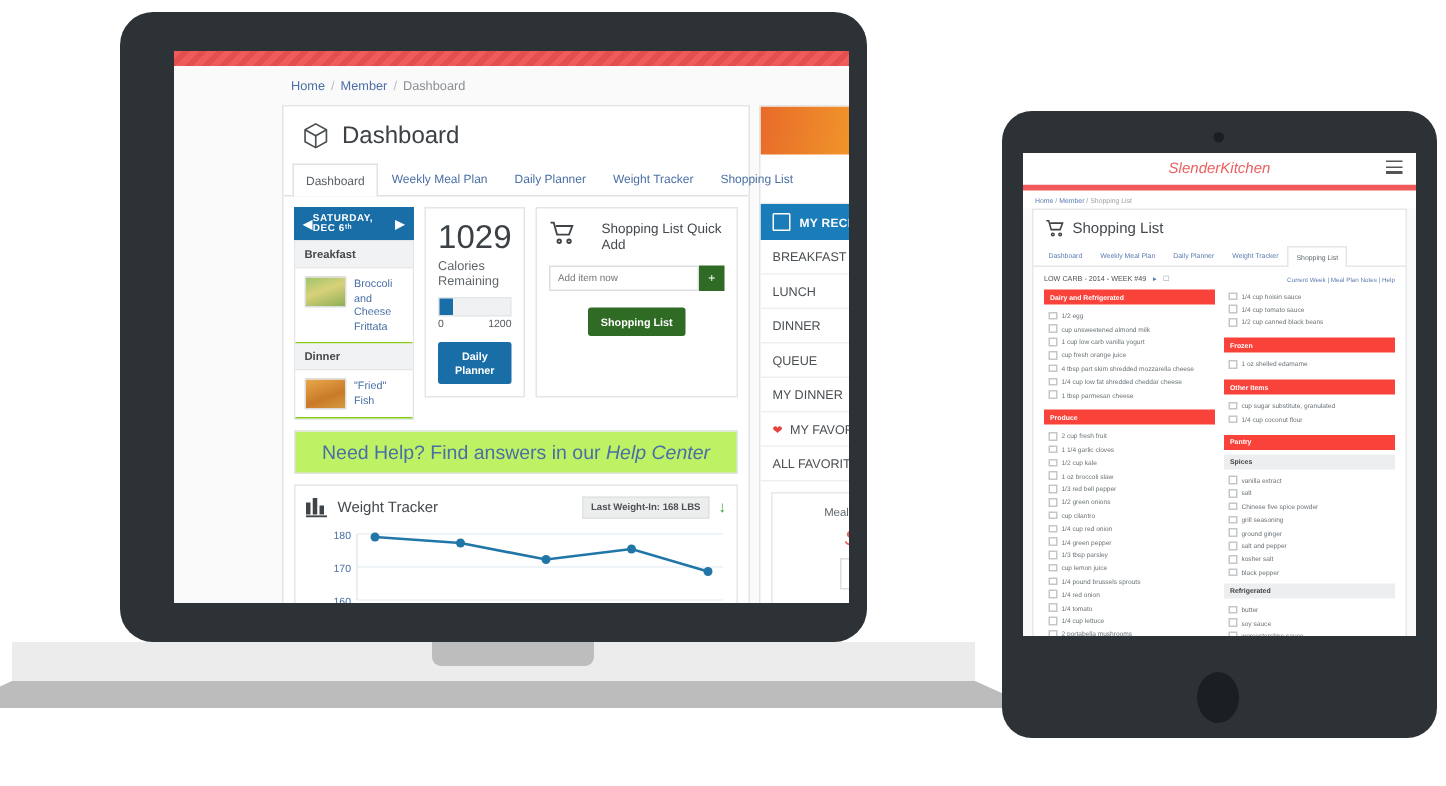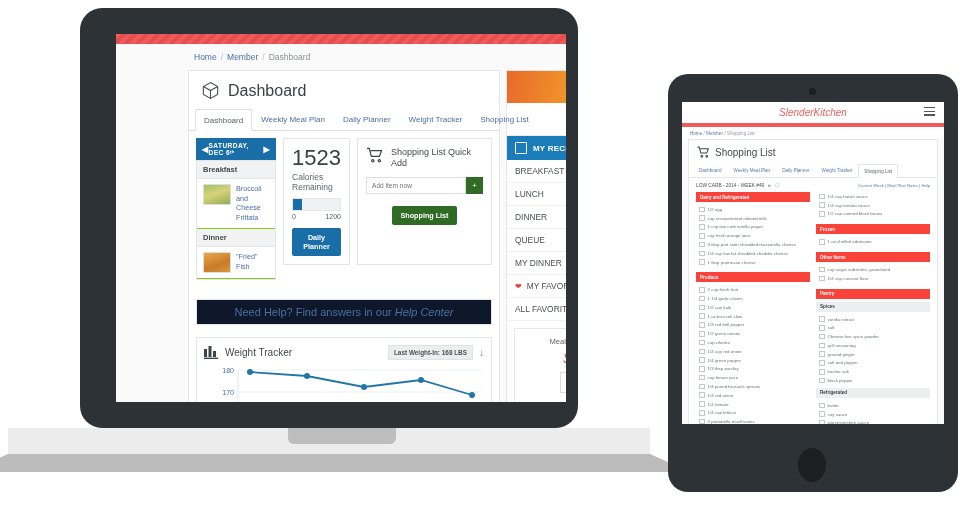--- a/index.html
+++ b/index.html
@@ -67,31 +67,31 @@
   .cal-lbl{font-size:8.5px;color:#5f666b;margin-bottom:6px;}
   .progress{height:11px;background:#f0f1f2;border:1px solid #e6e7e9;}
   .progress>i{display:block;height:100%;background:#1a6ea8;width:20%;}
   .prange{display:flex;justify-content:space-between;font-size:7px;color:#54595e;
      margin-top:2px;}
   .btn{display:inline-block;font-size:7.2px;font-weight:bold;color:#fff;
      padding:5px 9px;border-radius:2px;}
   .btn-blue{background:#1a6ea8;}
   .btn-green{background:#2f6b24;}
   .center{text-align:center;}
-  .shop-hd{display:flex;gap:7px;align-items:flex-start;margin-bottom:7px;}
+  .shop-hd{display:flex;gap:17px;align-items:flex-start;margin-bottom:7px;}
   .cart-icon{width:18px;height:16px;flex:none;}
   .shop-title{font-size:9px;color:#44494d;line-height:1.25;}
   .quickadd{display:flex;margin-bottom:8px;}
   .quickadd input{flex:1;font-size:6.6px;color:#a7acb1;border:1px solid #dcdee0;
      padding:4px 5px;outline:none;font-family:inherit;background:#fff;}
   .plusbtn{background:#2f6b24;color:#fff;border:none;width:17px;font-size:8px;
      cursor:pointer;}
 
-  .helpbar{border:1px solid #e3e5e7;background:#0f172a;margin:12px 7px;padding:6px;
-     text-align:center;font-size:11px;color:#4a6fa5;}
+  .helpbar{border:1px solid #e3e5e7;background:#bef264;margin:0 7px;padding:6px;
+     text-align:center;font-size:13px;color:#4a6fa5;}
   .helpbar i{font-style:italic;}
 
   .wt{border:1px solid #e3e5e7;background:#fff;margin:7px;padding:7px;}
   .wt-hd{display:flex;align-items:center;gap:6px;margin-bottom:4px;}
   .wt-title{font-size:10px;color:#44494d;flex:1;}
   .wt-badge{background:#eceded;border:1px solid #e0e1e3;font-size:6.4px;
      font-weight:bold;color:#4c5155;padding:3px 5px;}
   .arrow-dn{color:#3aa33a;font-size:10px;font-weight:bold;}
   .chart-wrap{position:relative;height:62px;}
 
@@ -248,21 +248,21 @@
                 <div class="mealrow">
                   <span class="thumb th2"></span>
                   <span class="mealname">"Fried" Fish</span>
                 </div>
               </div>
             </div>
 
             <div class="colB">
               <div class="row2">
                 <div class="widget w-cal">
-                  <div class="cal-num">1523</div>
+                  <div class="cal-num">1029</div>
                   <div class="cal-lbl">Calories Remaining</div>
                   <div class="progress">
                       <i></i>
                     </div>
                   <div class="prange">
                     <span>0</span>
                     <span>1200</span>
                   </div>
                   <div class="center" style="margin-top:8px;">
                     <span class="btn btn-blue">Daily Planner</span>

